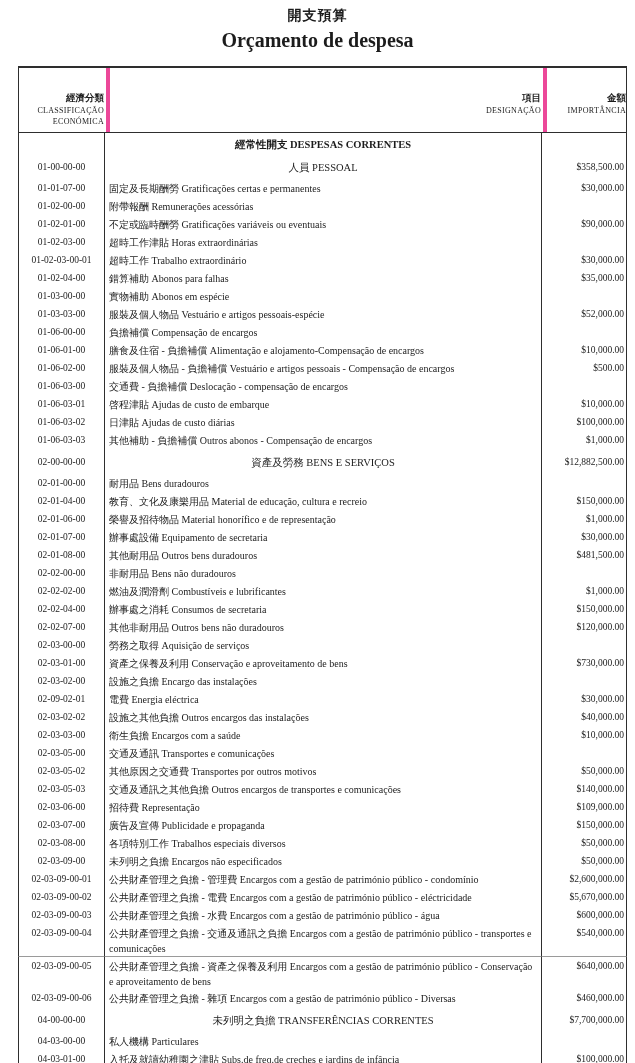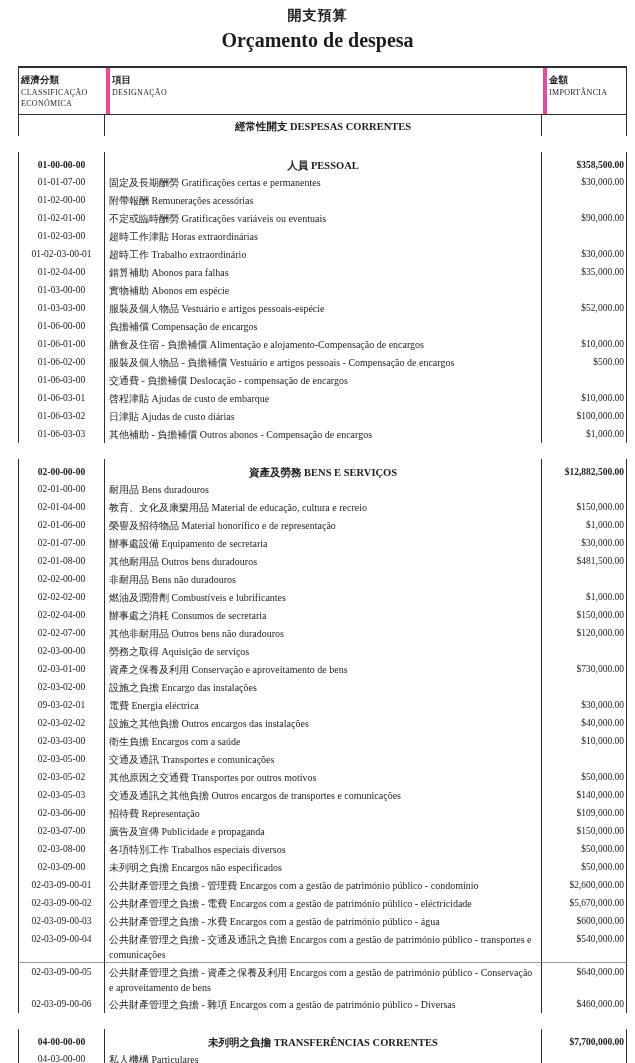--- a/index.html
+++ b/index.html
@@ -43,22 +43,22 @@
     top: 66px;
     width: 609px;
   }
   .thead {
     display: grid;
     grid-template-columns: 87px 437px 85px;
     border: 1px solid #2e2e2e;
     border-top-width: 2px;
   }
   .hcell {
-    text-align: left;
-    padding: 6px 2px 5px 2px;
+    text-align: right;
+    padding: 24px 2px 5px 2px;
     line-height: 11px;
   }
   .hcell + .hcell { border-left: 4px solid #ec4899; }
   .h-zh {
     display: block;
     font-family: "DejaVu Sans", sans-serif;
     font-size: 9.5px;
     font-weight: bold;
     margin-bottom: 2px;
   }
@@ -95,23 +95,22 @@
   }
   .row.title-row { min-height: 21px; }
   .row.title-row .cell { padding-top: 4px; }
   .row.title-row .desig {
     font-weight: bold;
     text-align: center;
     font-size: 10.5px;
   }
   .row.section-row { min-height: 25px; }
   .row.section-row .cell {
-    font-weight: bold;
+    font-weight: normal;
     padding-top: 6px;
-    margin-top: 16px;
   }
   .row.section-row .desig {
     text-align: center;
     font-size: 10.5px;
   }
   .row.divider-top .cell { border-top: 1px solid #9a9a9a; }
 </style>
 </head>
 <body>
 
@@ -309,21 +308,21 @@
     <div class="cell amount">$730,000.00</div>
   </div>
 
   <div class="row">
     <div class="cell code">02-03-02-00</div>
     <div class="cell desig">設施之負擔 Encargo das instalações</div>
     <div class="cell amount"></div>
   </div>
 
   <div class="row">
-    <div class="cell code">09-03-02-01</div>
+    <div class="cell code">02-09-02-01</div>
     <div class="cell desig">電費 Energia eléctrica</div>
     <div class="cell amount">$30,000.00</div>
   </div>
 
   <div class="row">
     <div class="cell code">02-03-02-02</div>
     <div class="cell desig">設施之其他負擔 Outros encargos das instalações</div>
     <div class="cell amount">$40,000.00</div>
   </div>
 

